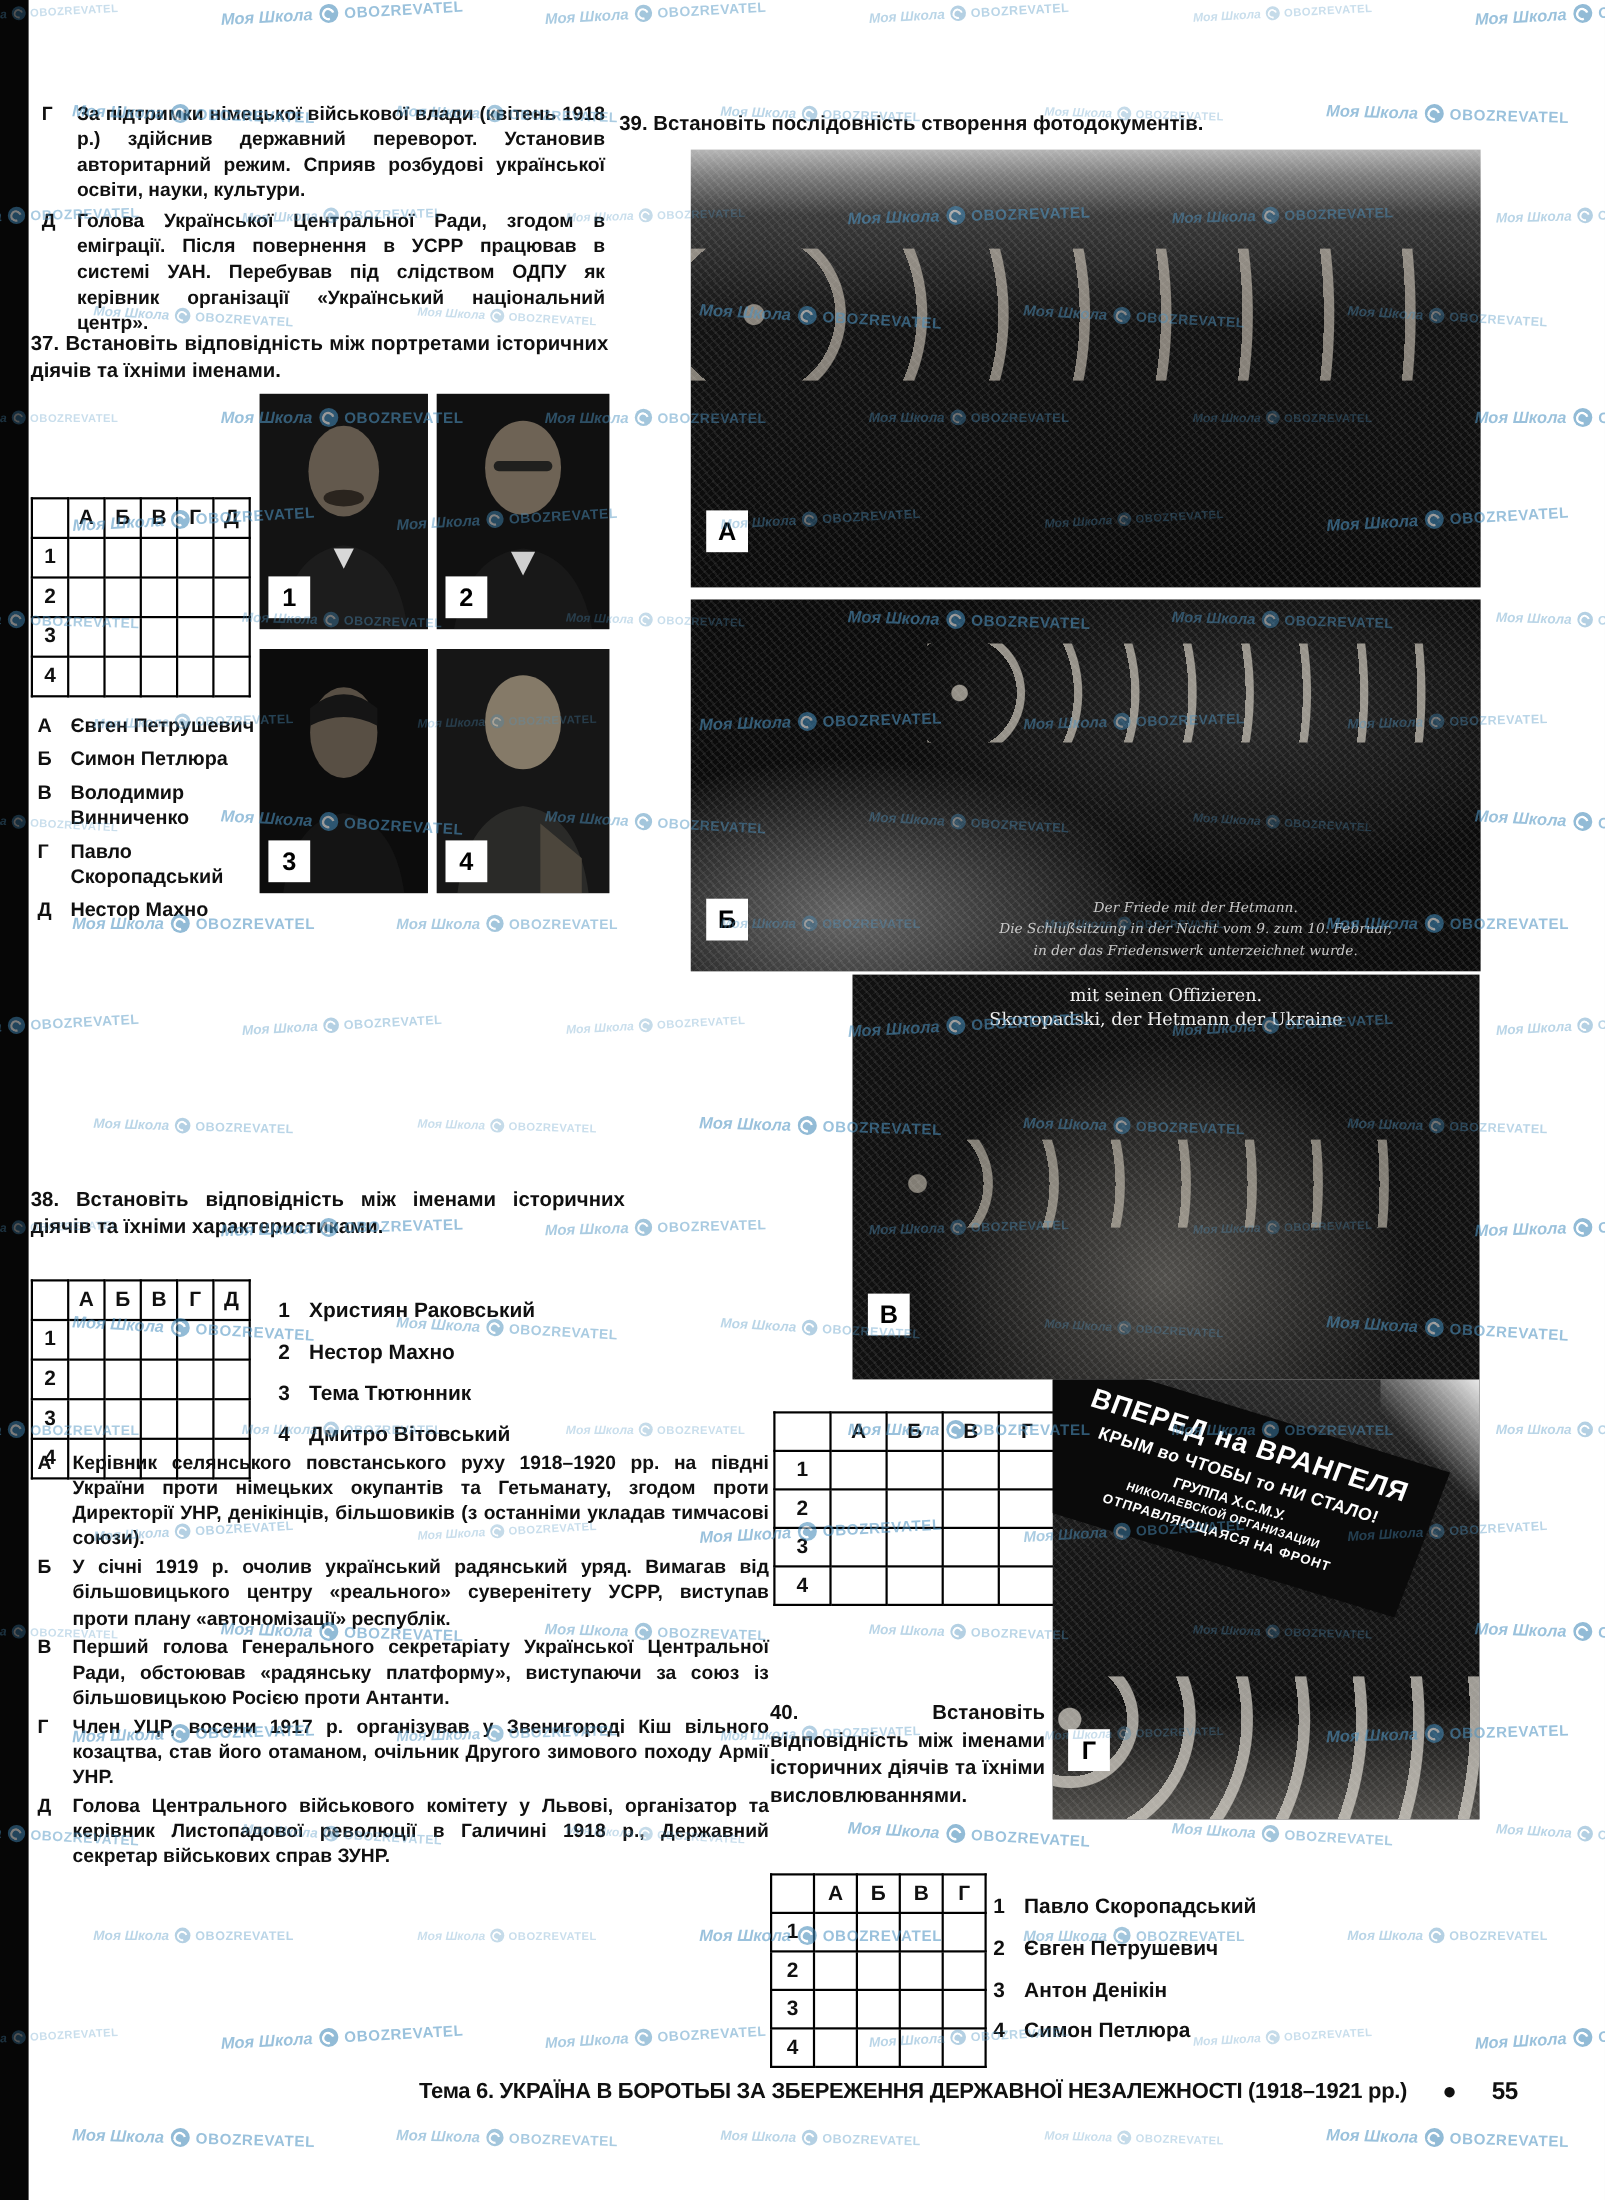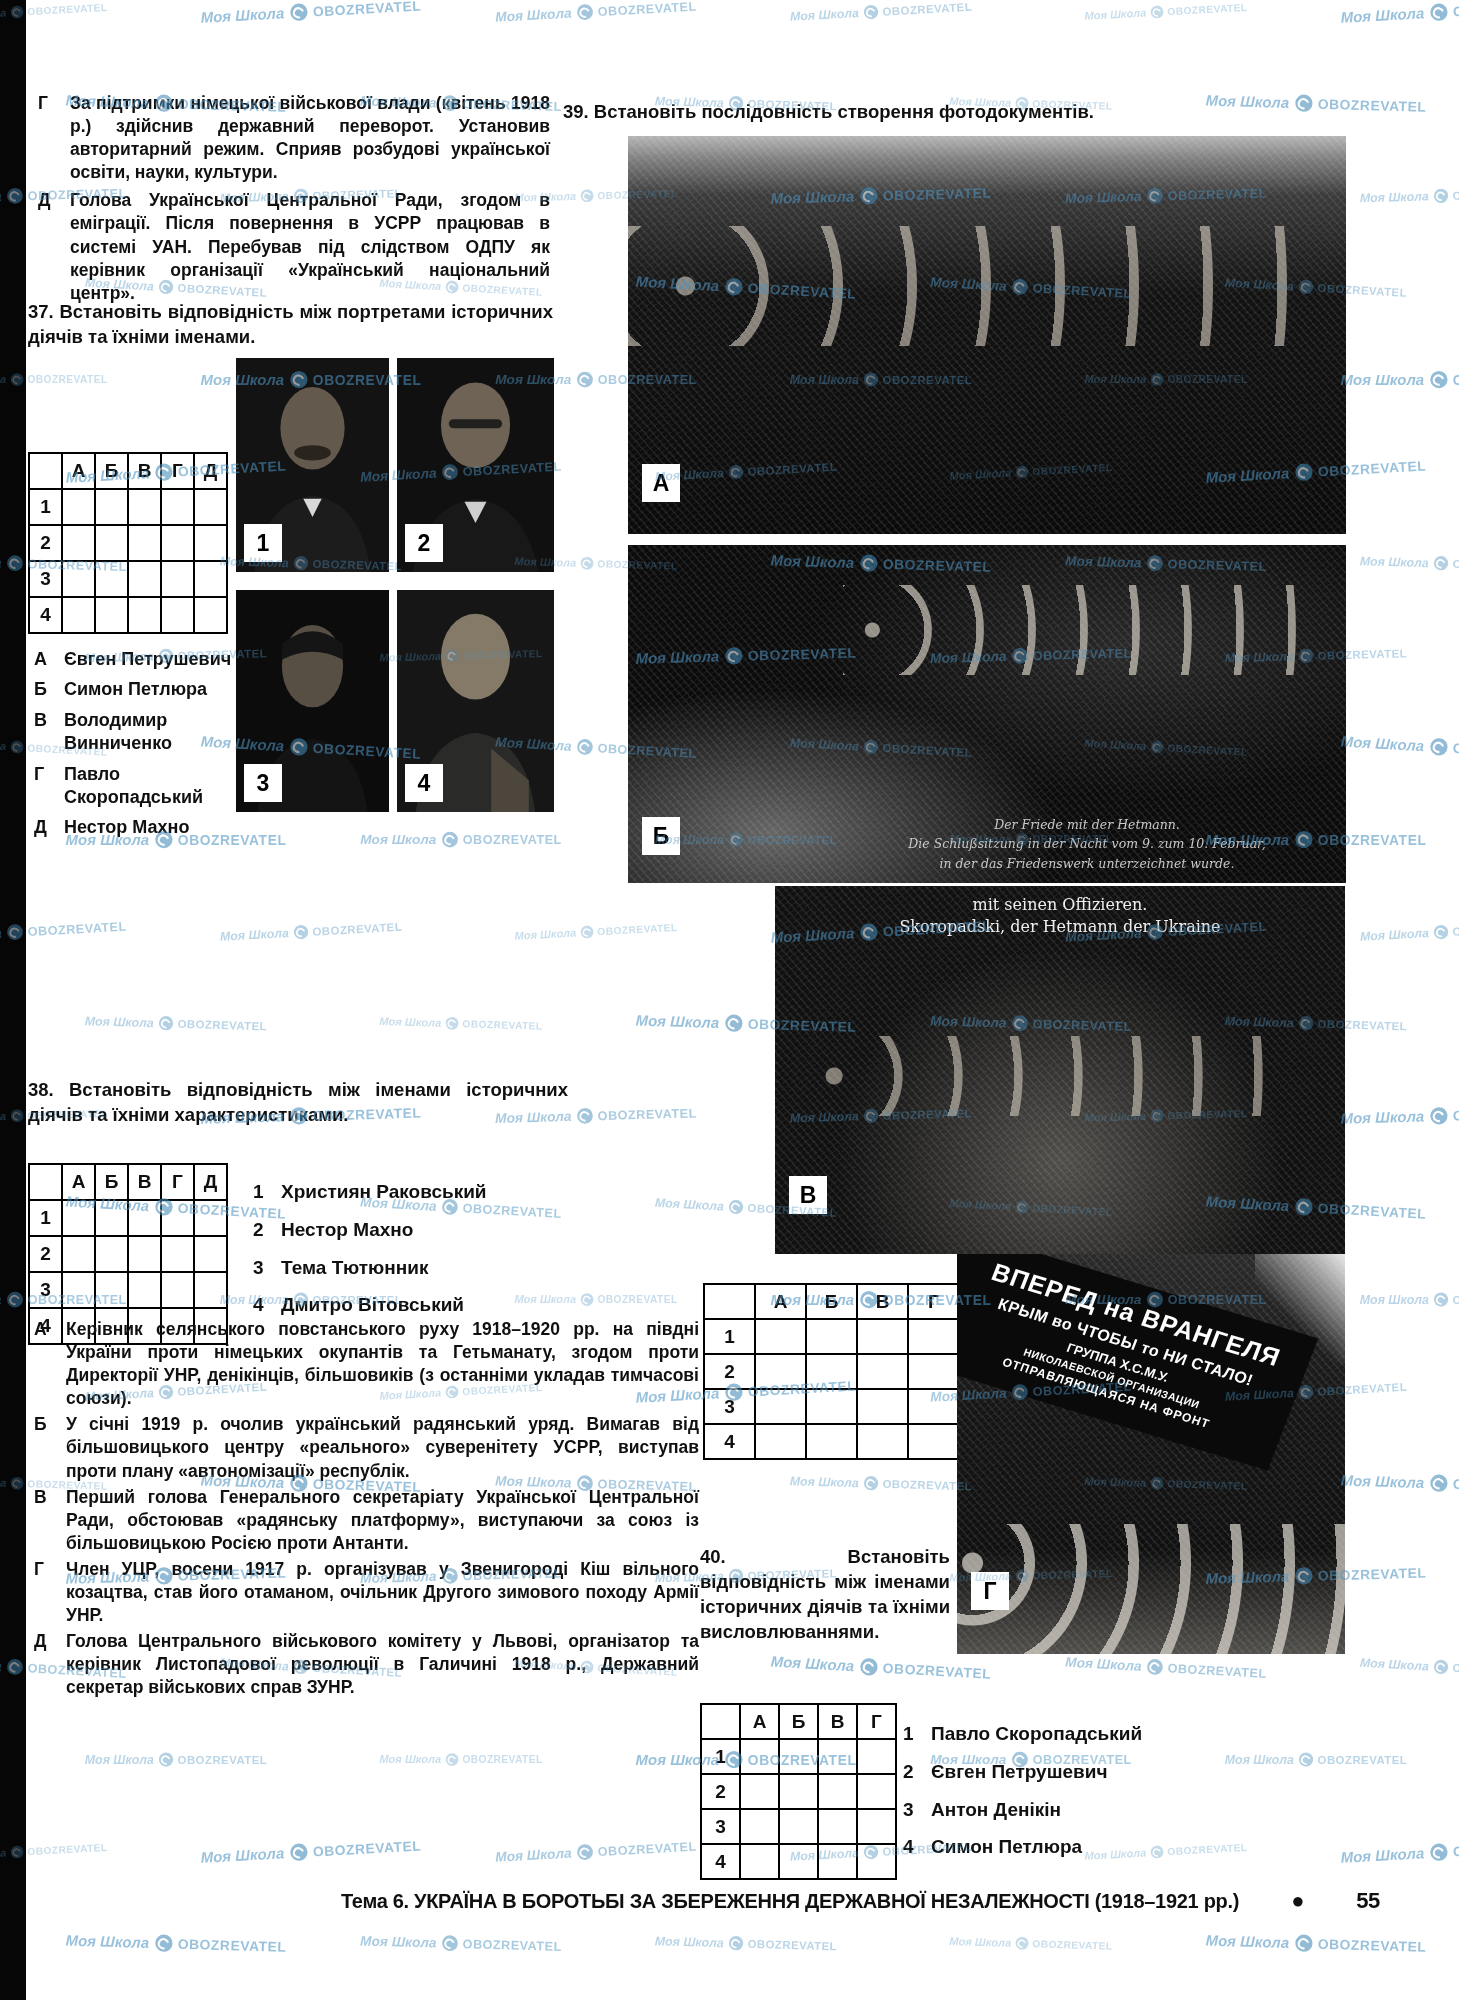--- a/index.html
+++ b/index.html
@@ -43,21 +43,21 @@
   
   .flag{position:absolute;left:-26px;top:26px;width:330px;padding:16px 14px 20px 26px;
       background:#0a0a0a;transform:rotate(17deg) skewX(-4deg);color:#fff;text-align:center;}
   .flag .l1{font-size:25px;font-weight:700;letter-spacing:1px;}
   .flag .l2{font-size:16px;font-weight:700;margin-top:6px;letter-spacing:.5px;}
   .flag .l3{font-size:13px;font-weight:700;margin-top:5px;}
   .flag .l4{font-size:10.5px;font-weight:700;margin-top:3px;letter-spacing:.5px;}
   .flag .l5{font-size:12px;font-weight:700;margin-top:3px;letter-spacing:1px;}
   
   #footer{left:0;top:1888px;width:1420px;display:flex;justify-content:flex-end;align-items:center;
-      gap:52px;font-weight:700;font-size:20px;letter-spacing:-.3px;}
+      gap:32px;font-weight:700;font-size:20px;letter-spacing:-.3px;}
   #footer .dot{font-size:22px;}
   #footer .pn{font-size:22px;margin-right:40px;}
   
   #watermark-layer{position:absolute;inset:0;pointer-events:none;z-index:40;}
   .wm{position:absolute;display:flex;align-items:center;gap:5px;white-space:nowrap;color:#4e94c2;}
   .wm .wm-school{font-style:italic;font-weight:700;font-size:13px;}
   .wm .wm-brand{font-weight:700;font-size:12px;letter-spacing:.5px;}
   .wm-globe{width:15px;height:15px;border-radius:50%;background:#4189b8;display:inline-block;position:relative;flex:0 0 15px;}
   .wm-globe::after{content:"";position:absolute;inset:2.5px;border:2.2px solid #fff;border-radius:50%;border-right-color:transparent;transform:rotate(30deg);}
   .z1{z-index:1}.z2{z-index:2}

